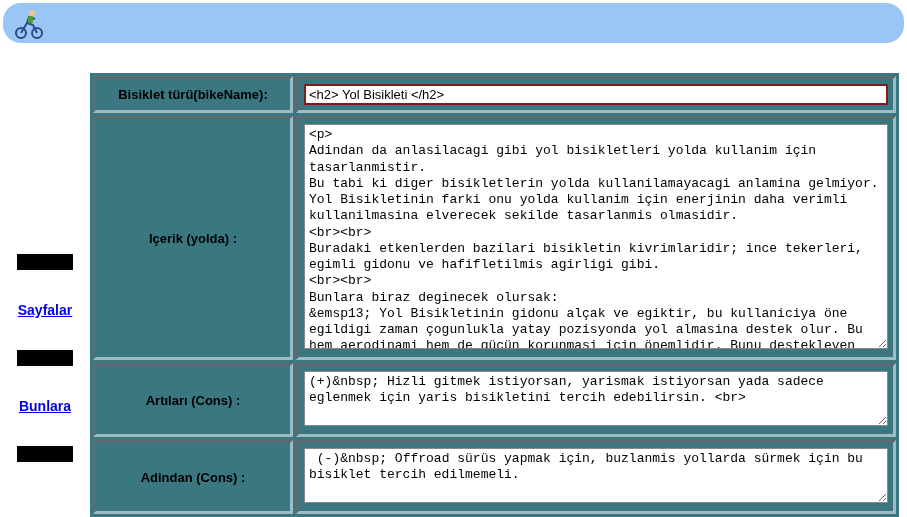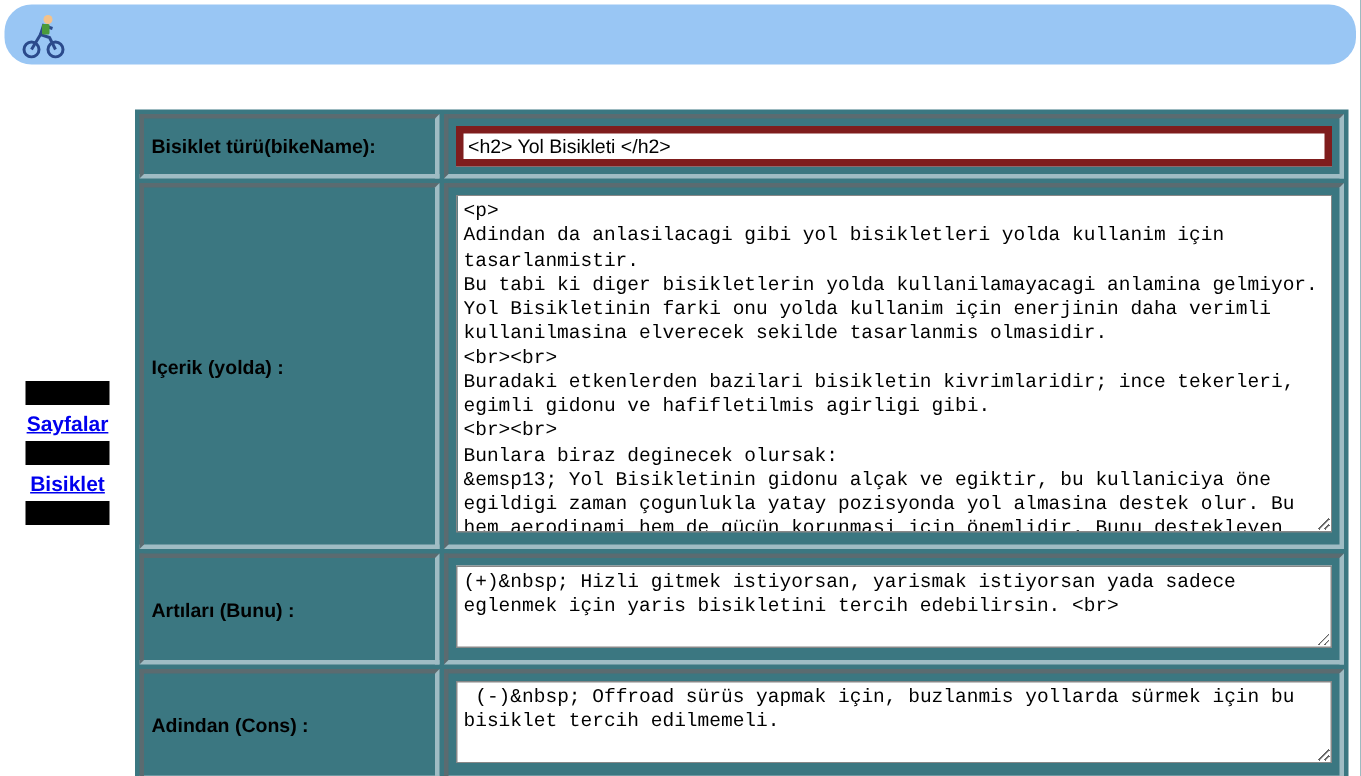--- a/index.html
+++ b/index.html
@@ -26,20 +26,21 @@
     display: flex;
     align-items: flex-start;
     margin-top: 30px;
   }
   .sidebar {
     width: 90px;
     margin-top: 180px;
     display: flex;
     flex-direction: column;
     align-items: center;
+    gap: 28px;
   }
   .sidebar .black-row {
     width: 56px;
     height: 16px;
     background: #000;
     margin: 1px 0;
   }
   .sidebar a {
     display: block;
     text-align: center;
@@ -60,29 +61,30 @@
     width: 100%;
   }
   table.form-tbl td {
     background: #3b7781;
     border: 3px inset #9fbcc4;
     vertical-align: middle;
     padding: 5px;
   }
   td.label-cell {
     width: 200px;
+    text-align: center;
     font-weight: bold;
     color: #000;
     font-size: 13px;
   }
   td.field-cell input[type="text"] {
     width: 100%;
     font-family: Verdana, sans-serif;
     font-size: 13px;
-    border: 5px solid #7f1d1d;
+    border: 2px solid #7f1d1d;
     padding: 1px 3px;
     background: #fff;
   }
   td.field-cell textarea {
     width: 100%;
     font-family: "Courier New", monospace;
     font-size: 13px;
     line-height: 1.25;
     border: 1px solid #888;
     padding: 2px 4px;
@@ -111,21 +113,21 @@
       <rect x="15" y="9" width="5" height="7" fill="#4a9a3a" rx="1"></rect>
     </svg>
   </div>
 </div>
 
 <div class="main-area">
   <div class="sidebar">
     <div class="black-row"></div>
     <a href="#">Sayfalar</a>
     <div class="black-row"></div>
-    <a href="#">Bisiklet</a>
+    <a href="#">Bunlara</a>
     <div class="black-row"></div>
   </div>
 
   <div class="content">
     <table class="form-tbl">
       <tbody>
           <tr>
         <td class="label-cell">Bisiklet türü(bikeName):</td>
         <td class="field-cell">
           <input type="text" value="&lt;h2&gt; Yol Bisikleti &lt;/h2&gt;" style="">
@@ -138,21 +140,21 @@
 Adindan da anlasilacagi gibi yol bisikletleri yolda kullanim için tasarlanmistir.
 Bu tabi ki diger bisikletlerin yolda kullanilamayacagi anlamina gelmiyor. Yol Bisikletinin farki onu yolda kullanim için enerjinin daha verimli kullanilmasina elverecek sekilde tasarlanmis olmasidir.
 &lt;br&gt;&lt;br&gt;
 Buradaki etkenlerden bazilari bisikletin kivrimlaridir; ince tekerleri, egimli gidonu ve hafifletilmis agirligi gibi.
 &lt;br&gt;&lt;br&gt;
 Bunlara biraz deginecek olursak:
 &amp;emsp13; Yol Bisikletinin gidonu alçak ve egiktir, bu kullaniciya öne egildigi zaman çogunlukla yatay pozisyonda yol almasina destek olur. Bu hem aerodinami hem de gücün korunmasi için önemlidir. Bunu destekleyen faktörlerden bir digeri kadçonun ince ve yine aerodinamik olarak tasarlanmis olmasidir. Kalkis</textarea>
         </td>
       </tr>
       <tr>
-        <td class="label-cell">Artıları (Bunu) :</td>
+        <td class="label-cell">Artıları (Cons) :</td>
         <td class="field-cell">
           <textarea class="ta-pros" style="">(+)&amp;nbsp; Hizli gitmek istiyorsan, yarismak istiyorsan yada sadece eglenmek için yaris bisikletini tercih edebilirsin. &lt;br&gt;</textarea>
         </td>
       </tr>
       <tr>
         <td class="label-cell">Adindan (Cons) :</td>
         <td class="field-cell">
           <textarea class="ta-cons" style=""> (-)&amp;nbsp; Offroad sürüs yapmak için, buzlanmis yollarda sürmek için bu bisiklet tercih edilmemeli.</textarea>
         </td>
       </tr>

